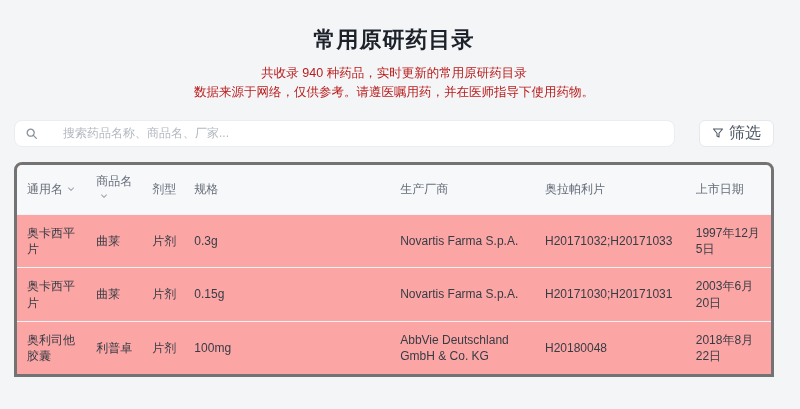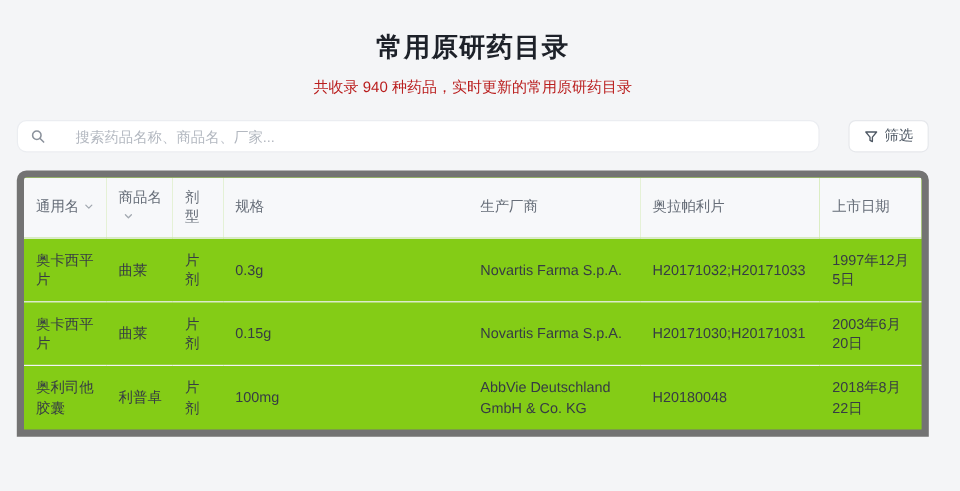--- a/index.html
+++ b/index.html
@@ -31,28 +31,28 @@
   .search-input {
     flex: 1; border: none; outline: none; background: transparent;
     font-size: 12px; color: #363c44;
     font-family: "Liberation Sans", "DejaVu Sans", sans-serif;
   }
   .search-input::placeholder { color: #b3b8c0; }
   .filter-btn {
     display: flex; align-items: center; gap: 5px;
     background: #ffffff; border: 1px solid #e6e8ec; border-radius: 6px;
     height: 27px; padding: 0 12px;
-    font-size: 12px; color: #4e5864; cursor: pointer;
+    font-size: 16px; color: #4e5864; cursor: pointer;
     font-family: Liberation Sans, sans-serif;
   }
 
   
   .table-card {
-    margin-top: 15px; background: #84cc16;
-    border: 6px solid #737373; border-radius: 8px 8px 0 0;
+    margin-top: 15px; background: #fca5a5;
+    border: 3px solid #737373; border-radius: 8px 8px 0 0;
     overflow: hidden;
   }
   table { width: 100%; border-collapse: collapse; table-layout: fixed; }
   col.c1 { width: 9.2%; }  col.c2 { width: 7.4%; }  col.c3 { width: 5.6%; }
   col.c4 { width: 27.3%; } col.c5 { width: 19.2%; } col.c6 { width: 20.0%; }
   col.c7 { width: 11.3%; }
   thead th {
     background: #f7f8fa; color: #666d78; font-weight: 400;
     font-size: 12px; text-align: left; padding: 9px 8px 9px 10px;
     line-height: 1.3; vertical-align: middle;
@@ -66,20 +66,21 @@
 </style>
 </head>
 <body>
 
 <div class="page">
 
   <div class="page-header">
     <h1 class="page-title">常用原研药目录</h1>
     <div class="page-subtitle">
       <div>共收录 940 种药品，实时更新的常用原研药目录</div>
+      <div>数据来源于网络，仅供参考。请遵医嘱用药，并在医师指导下使用药物。</div>
     </div>
   </div>
 
   <div class="toolbar">
     <div class="search-box">
       <span style="display:flex;">
         <svg width="13" height="13" viewBox="0 0 24 24" fill="none" stroke="#8b929c" stroke-width="2.4" stroke-linecap="round">
           <circle cx="10.5" cy="10.5" r="6.5"></circle>
             <line x1="15.5" y1="15.5" x2="21" y2="21"></line>
         </svg>

